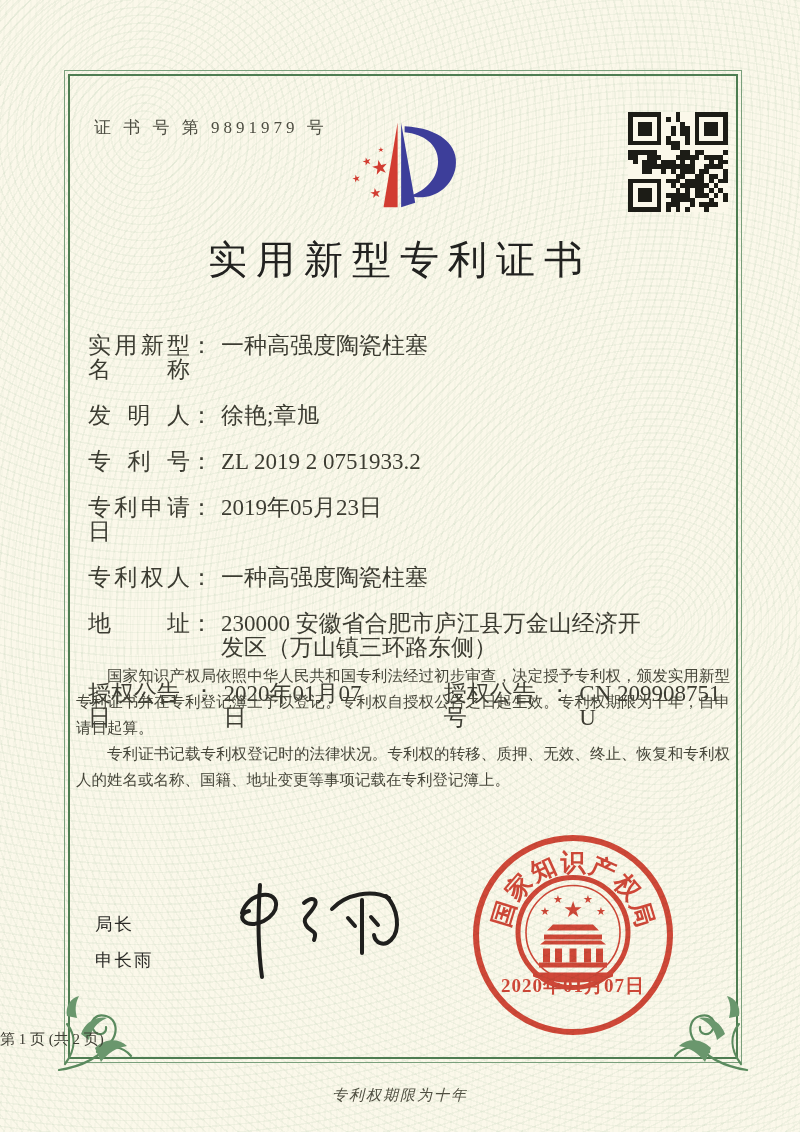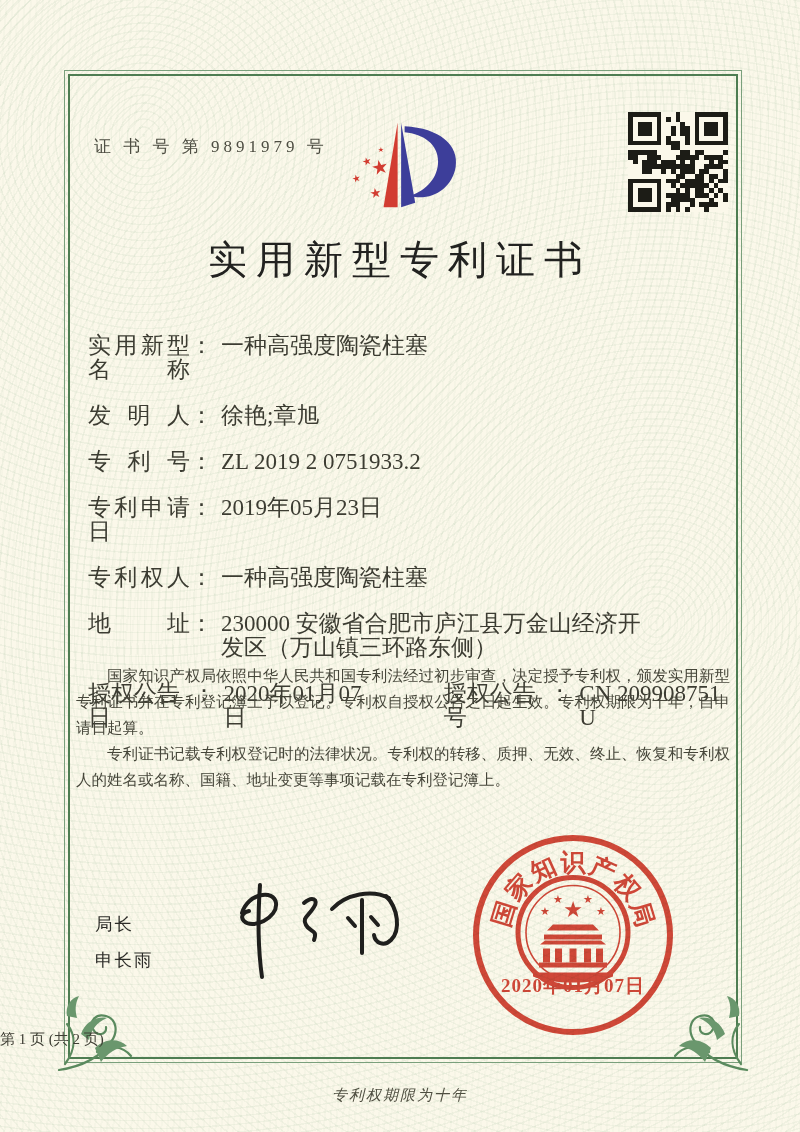--- a/index.html
+++ b/index.html
@@ -18,21 +18,21 @@
   }
   
   .frame{ position:absolute; left:64px; top:70px; width:678px; height:993px;
           border:1px solid #7aa07c; }
   .frame-inner{ position:absolute; inset:3px; border:2px solid #4e7d52; }
   .flourish{ position:absolute; width:100px; height:84px; }
   .flourish.br{ right:-10px; bottom:-12px; }
   .flourish.bl{ left:-10px; bottom:-12px; transform:scaleX(-1); }
 
   .cert-no{ position:absolute; left:94px; top:116px; font-size:17px; color:#4c4c41;
-            letter-spacing:4px;margin-top:19px; }
+            letter-spacing:4px; }
   .logo{ position:absolute; left:336px; top:108px; width:132px; height:120px; }
   .qr{ position:absolute; left:628px; top:112px; width:100px; height:100px; }
 
   .title{ position:absolute; left:0; top:233px; width:100%; text-align:center;
           font-size:39px; font-weight:normal; letter-spacing:9px; color:#222220; }
 
   .fields{ position:absolute; left:88px; top:334px; width:640px; font-size:23px; color:#3c3c32; }
   .frow{ display:flex; align-items:flex-start; margin-bottom:22px; line-height:24px; }
   .flabel{ display:inline-block; width:102px; text-align:justify; text-align-last:justify; }
   .fcolon{ display:inline-block; margin-right:8px; }

